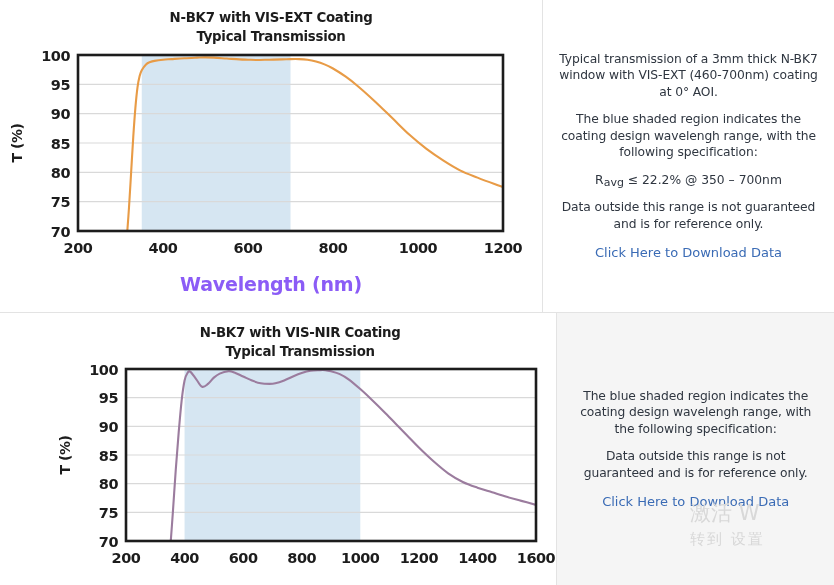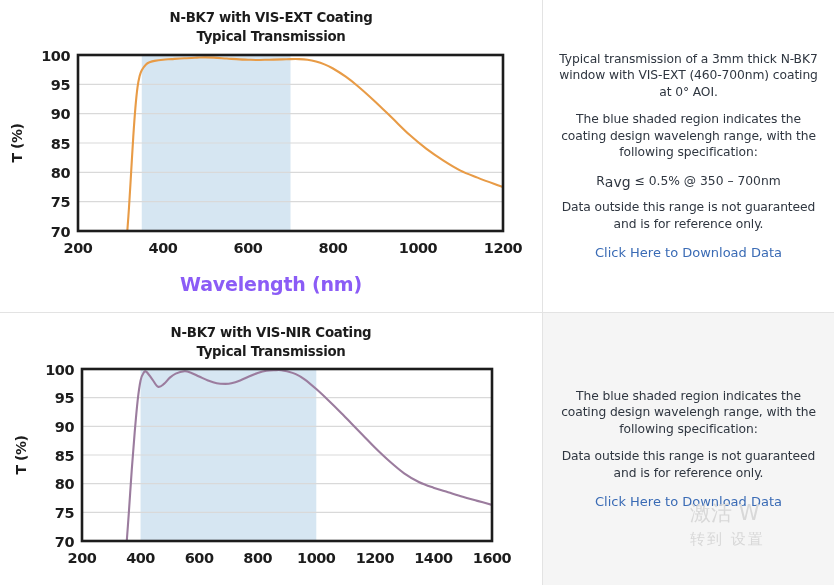--- a/index.html
+++ b/index.html
@@ -27,20 +27,21 @@
     width: 834px;
     box-sizing: border-box;
     position: relative;
   }
   .row-top {
     height: 374px;
     border-bottom: 1px solid #e3e3e3;
   }
   .row-bottom {
     height: 272px;
+    padding-left: 44px;
   }
   .chart-cell {
     width: 543px;
     box-sizing: border-box;
     border-right: 1px solid #e3e3e3;
     background: #ffffff;
     position: relative;
     overflow: hidden;
   }
   .text-cell {
@@ -68,21 +69,21 @@
   .spec {
     font-family: "DejaVu Sans", sans-serif;
     font-size: 12.3px;
     line-height: 16.5px;
     color: #2f3640;
     text-align: center;
     margin: 0 0 10px 0;
   }
   .spec .ln { display: block; }
   .spec sub {
-    font-size: 14px;
+    font-size: 11px;
     vertical-align: baseline;
     position: relative;
     top: 2px;
   }
   .dl-link {
     font-family: "DejaVu Sans", sans-serif;
     font-size: 13px;
     line-height: 16px;
     color: #3a6bb5;
     text-align: center;
@@ -197,21 +198,21 @@
         </svg>
       </div>
 
       <div class="xlabel" style="margin-top:-2px">Wavelength (nm)</div>
     </div>
 
     <div class="text-cell white">
       <p class="desc">Typical transmission of a 3mm thick N-BK7 window with VIS-EXT (460-700nm) coating at 0° AOI.</p>
       <p class="desc">The blue shaded region indicates the coating design wavelengh range, with the following specification:</p>
       <p class="spec" id="ext-spec">
-          <span class="ln"><span>R</span><sub>avg</sub><span> ≤ 0.5% @ 350 – 700nm</span></span>
+          <span class="ln"><span>R</span><sub>avg</sub><span> ≤ 22.2% @ 350 – 700nm</span></span>
         </p>
       <p class="desc">Data outside this range is not guaranteed and is for reference only.</p>
       <a class="dl-link" href="#">Click Here to Download Data</a>
     </div>
   </div>
 
   <div class="row row-bottom">
 
     <div class="chart-cell">
       <div style="height:10px"></div>

